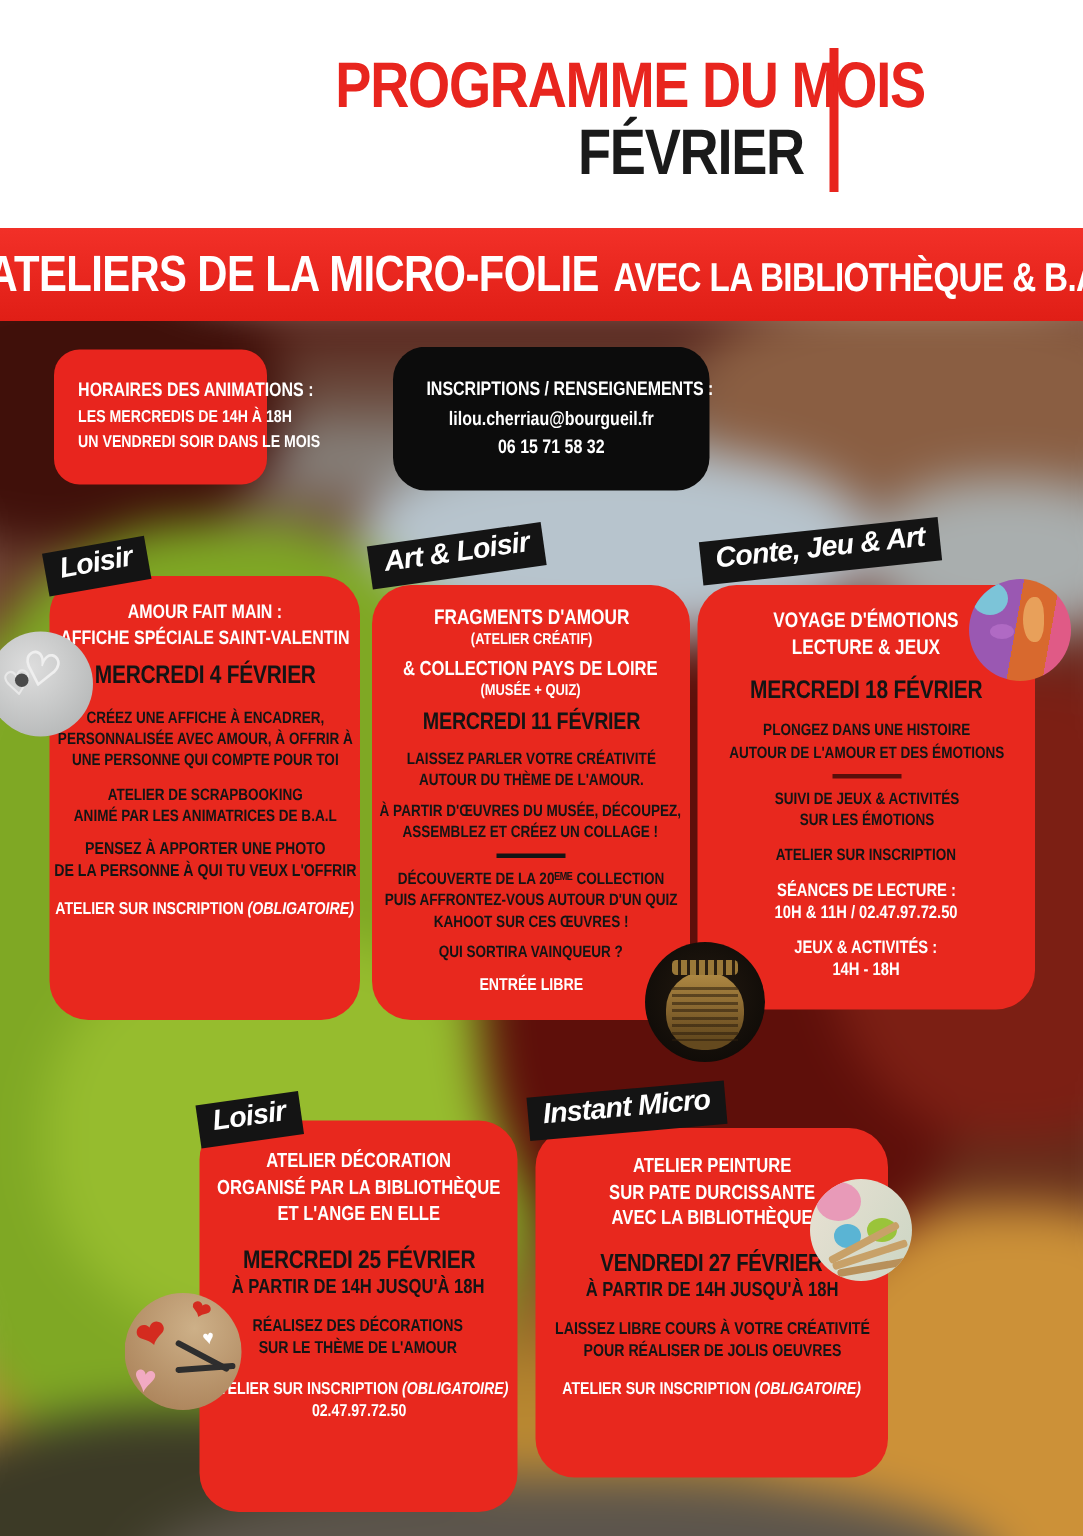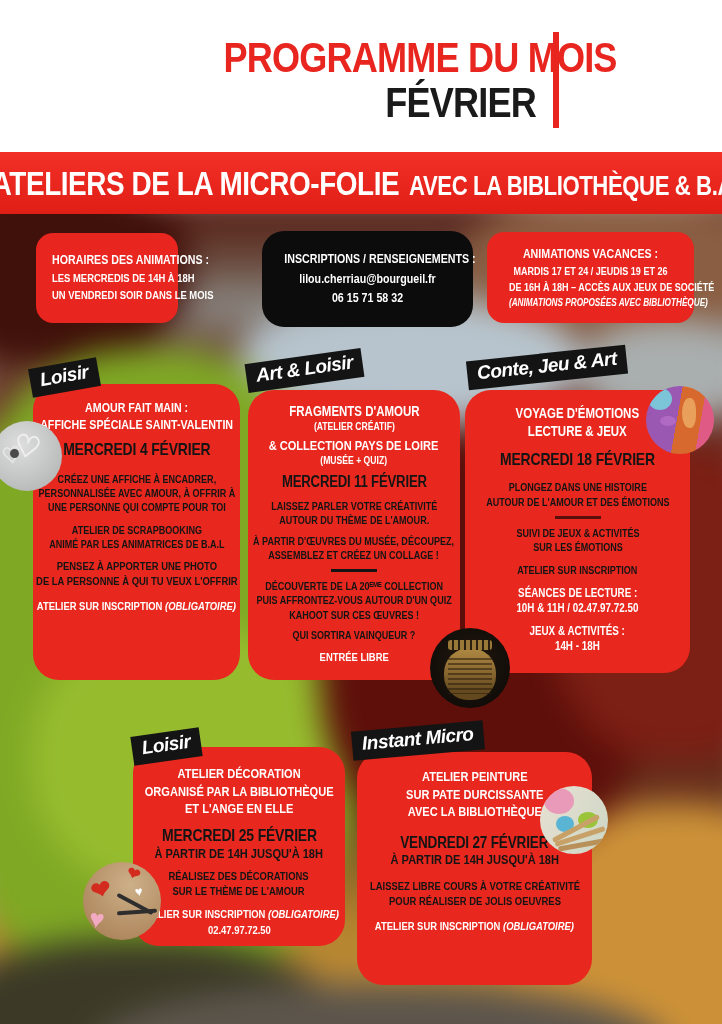--- a/index.html
+++ b/index.html
@@ -152,26 +152,20 @@
   <div class="ibox red" style="left:36px;top:233px;width:142px;height:90px;">
     <div class="sq box-title">HORAIRES DES ANIMATIONS :</div>
     <div class="sq box-line">LES MERCREDIS DE 14H À 18H
 UN VENDREDI SOIR DANS LE MOIS</div>
   </div>
   <div class="ibox black" style="left:262px;top:231px;width:211px;height:96px;border-radius:22px;">
     <div class="sq box-title">INSCRIPTIONS / RENSEIGNEMENTS :</div>
     <div class="sq box-line2">lilou.cherriau@bourgueil.fr
 06 15 71 58 32</div>
   </div>
-  <div class="ibox red" style="left:487px;top:232px;width:207px;height:91px;">
-    <div class="sq box-title">ANIMATIONS VACANCES :</div>
-    <div class="sq box-line" style="font-size:11px;">MARDIS 17 ET 24 / JEUDIS 19 ET 26
-DE 16H À 18H – ACCÈS AUX JEUX DE SOCIÉTÉ</div>
-    <div class="sq box-note">(ANIMATIONS PROPOSÉES AVEC BIBLIOTHÈQUE)</div>
-  </div>
 
   <div class="card" style="left:33px;top:384px;width:207px;height:296px;padding:16px 4px 10px;">
     <div class="sq title">AMOUR FAIT MAIN :
 AFFICHE SPÉCIALE SAINT-VALENTIN</div>
     <div class="gap6"></div>
     <div class="sq date">MERCREDI 4 FÉVRIER</div>
     <div class="gap12"></div>
     <div class="sq body">CRÉEZ UNE AFFICHE À ENCADRER,
 PERSONNALISÉE AVEC AMOUR, À OFFRIR À
 UNE PERSONNE QUI COMPTE POUR TOI</div>
@@ -223,21 +217,21 @@
     <div class="gap8"></div>
     <div class="sq body">ATELIER SUR INSCRIPTION</div>
     <div class="gap8"></div>
     <div class="sq sechead">SÉANCES DE LECTURE :</div>
     <div class="sq secbody">10H &amp; 11H / 02.47.97.72.50</div>
     <div class="gap6"></div>
     <div class="sq sechead">JEUX &amp; ACTIVITÉS :</div>
     <div class="sq secbody">14H - 18H</div>
   </div>
 
-  <div class="card" style="left:133px;top:747px;width:212px;height:199px;padding:18px 4px 8px;">
+  <div class="card" style="left:133px;top:747px;width:212px;height:261px;padding:18px 4px 8px;">
     <div class="sq title" style="font-size:13.5px;">ATELIER DÉCORATION
 ORGANISÉ PAR LA BIBLIOTHÈQUE
 ET L'ANGE EN ELLE</div>
     <div class="gap12"></div>
     <div class="sq date">MERCREDI 25 FÉVRIER</div>
     <div class="sq date2">À PARTIR DE 14H JUSQU'À 18H</div>
     <div class="gap12"></div>
     <div class="sq body" style="font-size:11.5px;">RÉALISEZ DES DÉCORATIONS
 SUR LE THÈME DE L'AMOUR</div>
     <div class="gap12"></div>

